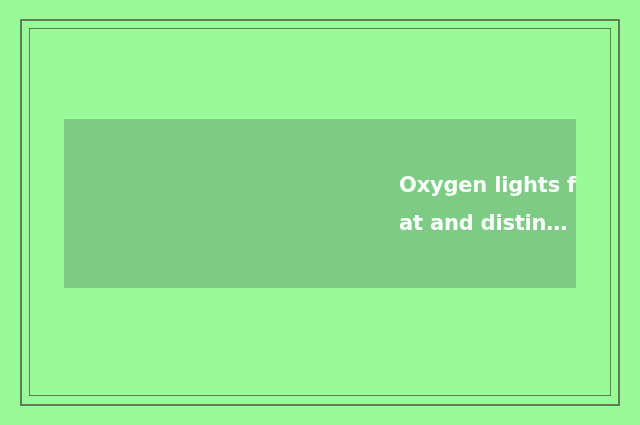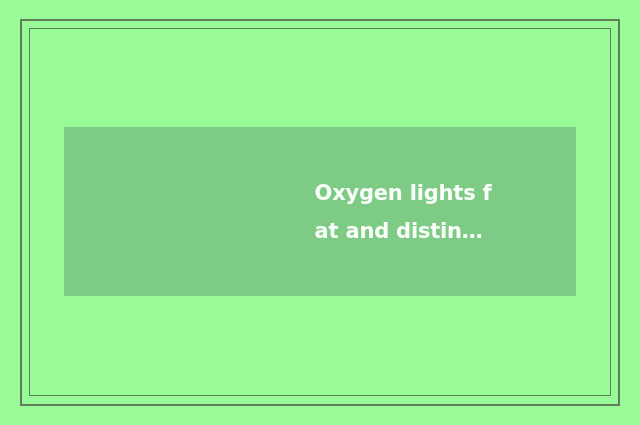--- a/index.html
+++ b/index.html
@@ -41,28 +41,28 @@
     width: 582px;
     height: 368px;
     border: 1px solid #5f7d58;
     box-sizing: border-box;
   }
 
   
   #content-panel {
     position: absolute;
     left: 64px;
-    top: 127px;
+    top: 119px;
     width: 512px;
     height: 169px;
     background: #7ecb86;
     box-sizing: border-box;
     display: flex;
     flex-direction: column;
-    align-items: center;
+    align-items: flex-end;
     justify-content: center;
     padding-left: 166px;
   }
 
   #panel-text {
     color: #fbfffb;
     font-family: "DejaVu Sans", sans-serif;
     font-weight: bold;
     font-size: 21px;
     line-height: 38px;

